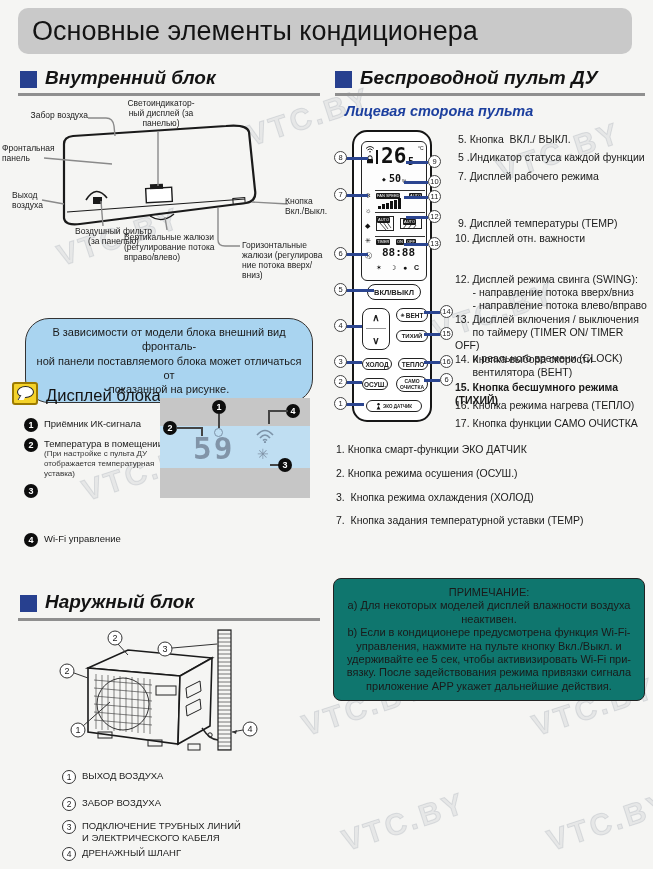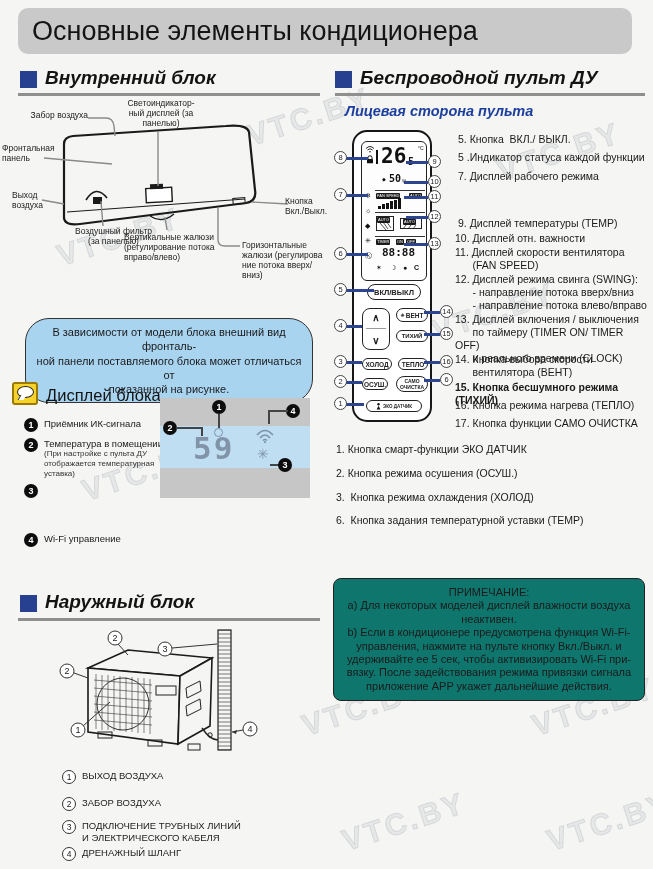--- a/index.html
+++ b/index.html
@@ -362,38 +362,36 @@
   <div class="cline" style="left:424px;top:361px;width:16px;"></div>
   <span class="rc-callout" style="left:440px;top:355px;">16</span>
   <div class="cline" style="left:424px;top:379px;width:16px;"></div>
   <span class="rc-callout" style="left:440px;top:373px;">6</span>
 
   <div class="abs list-item" style="left:458px;top:133px;width:192px;">5. Кнопка  ВКЛ./ ВЫКЛ.</div>
   <div class="abs list-item" style="left:458px;top:151px;width:192px;">5 .Индикатор статуса каждой функции</div>
   <div class="abs list-item" style="left:458px;top:170px;width:192px;">7. Дисплей рабочего режима</div>
   <div class="abs list-item" style="left:458px;top:217px;width:192px;">9. Дисплей температуры (TEMP)</div>
   <div class="abs list-item" style="left:455px;top:232px;width:192px;">10. Дисплей отн. важности</div>
-  <div class="abs list-item" style="left:455px;top:246px;width:192px;">11. Дисплей скорости вентилятора
-      (FAN SPEED)</div>
   <div class="abs list-item" style="left:455px;top:273px;width:192px;">12. Дисплей режима свинга (SWING):
       - направление потока вверх/вниз
       - направление потока влево/вправо</div>
   <div class="abs list-item" style="left:455px;top:313px;width:192px;">13. Дисплей включения / выключения
       по таймеру (TIMER ON/ TIMER OFF)
       и реального времени (CLOCK)</div>
   <div class="abs list-item" style="left:455px;top:353px;width:192px;">14. Кнопка выбора скорости
       вентилятора (ВЕНТ)</div>
   <div class="abs list-item" style="left:455px;top:381px;width:195px;font-weight:bold;">15. Кнопка бесшумного режима (ТИХИЙ)</div>
   <div class="abs list-item" style="left:455px;top:399px;width:192px;">16. Кнопка режима нагрева (ТЕПЛО)</div>
   <div class="abs list-item" style="left:455px;top:417px;width:192px;">17. Кнопка функции САМО ОЧИСТКА</div>
 
   <div class="abs list-item" style="left:336px;top:443px;width:300px;">1. Кнопка смарт-функции ЭКО ДАТЧИК</div>
   <div class="abs list-item" style="left:336px;top:467px;width:300px;">2. Кнопка режима осушения (ОСУШ.)</div>
   <div class="abs list-item" style="left:336px;top:491px;width:300px;">3.  Кнопка режима охлаждения (ХОЛОД)</div>
-  <div class="abs list-item" style="left:336px;top:514px;width:300px;">6.  Кнопка задания температурной уставки (TEMP)</div>
+  <div class="abs list-item" style="left:336px;top:514px;width:300px;">7.  Кнопка задания температурной уставки (TEMP)</div>
 
   <div class="abs note2" style="left:333px;top:578px;width:312px;">ПРИМЕЧАНИЕ:
 a) Для некоторых моделей дисплей влажности воздуха
 неактивен.
 b) Если в кондиционере предусмотрена функция Wi-Fi-
 управления, нажмите на пульте кнопку Вкл./Выкл. и
 удерживайте ее 5 сек, чтобы активизировать Wi-Fi при-
 вязку. После задействования режима привязки сигнала
 приложение APP укажет дальнейшие действия.</div>
 

